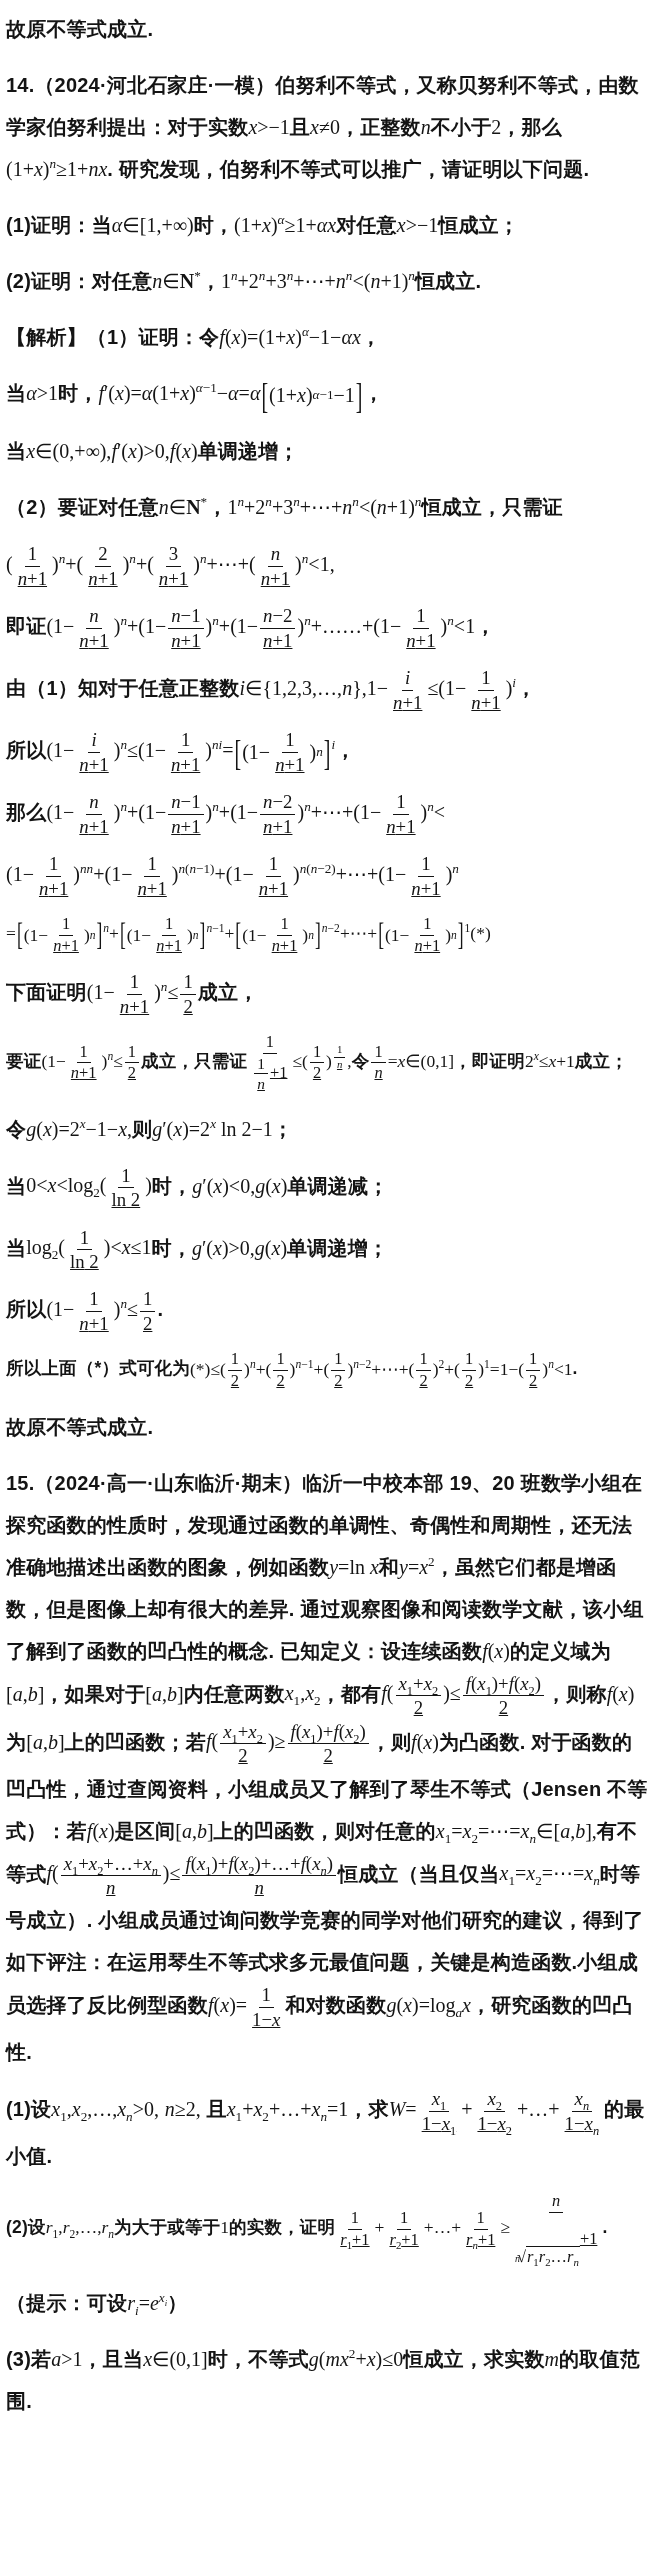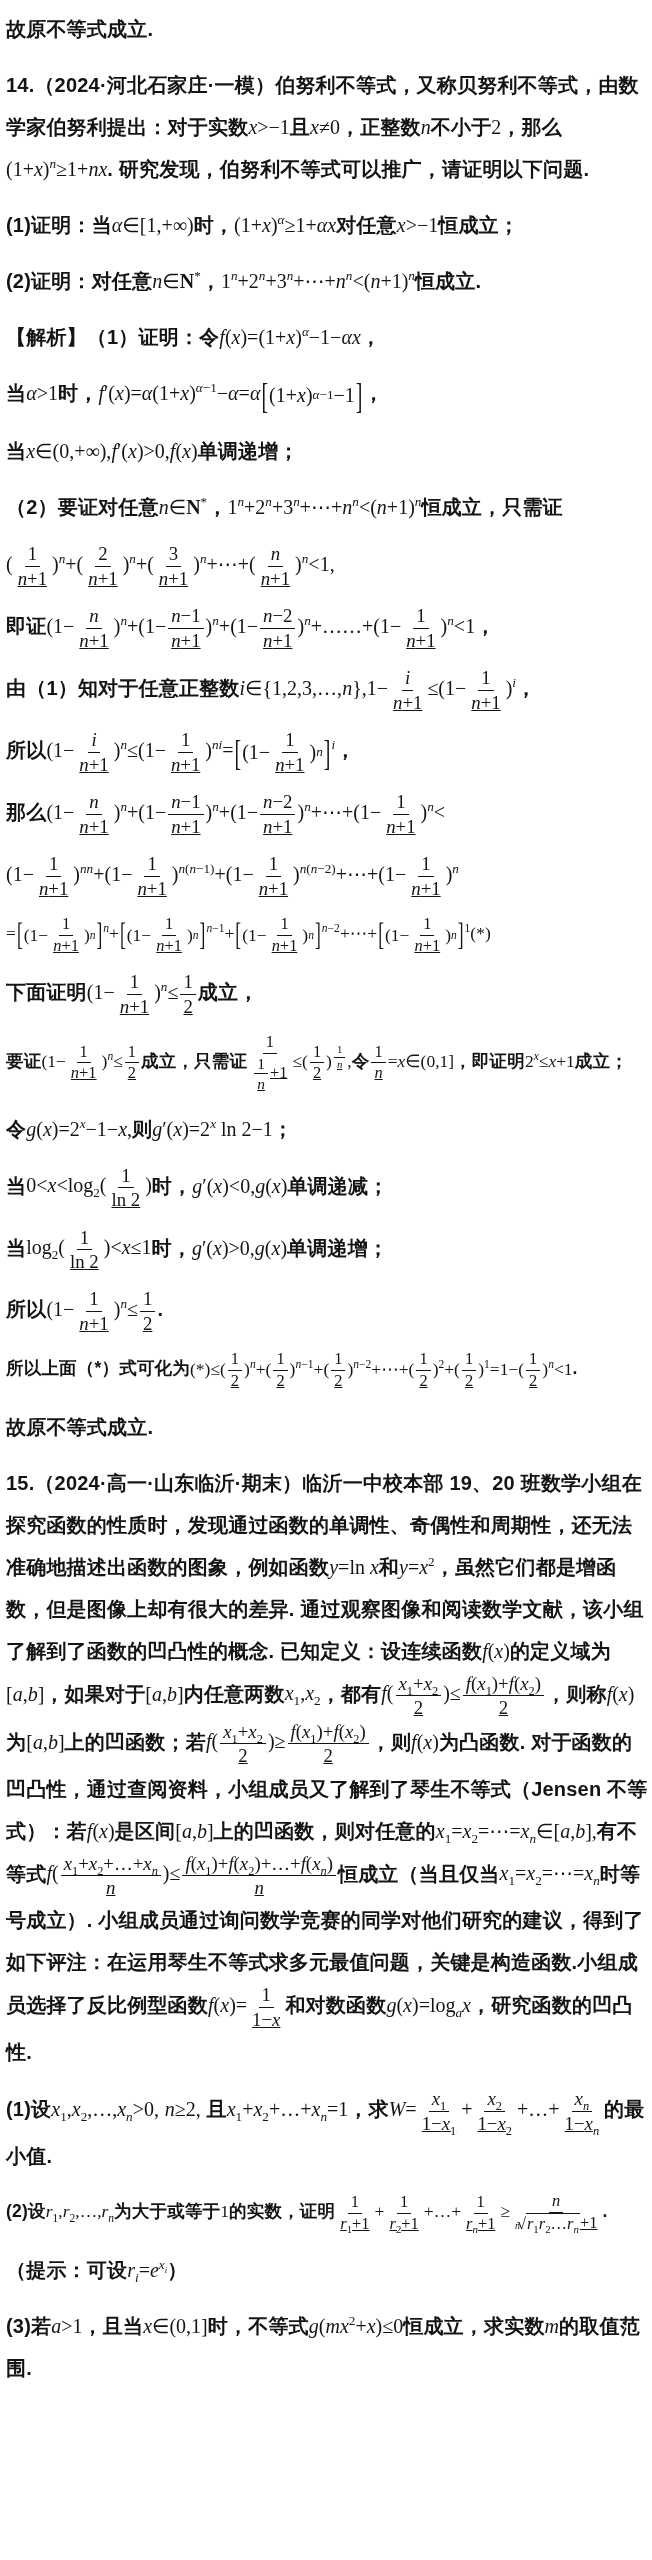--- a/index.html
+++ b/index.html
@@ -27,21 +27,21 @@
   .fr > .nu{ border-bottom:1.3px solid #141414; padding:0 3px; display:block; }
   .fr > .de{ padding:0 3px; display:block;text-decoration:underline; }
   
   .bw{ display:inline-flex; align-items:center; vertical-align:middle; }
   .bw > .bk{ display:inline-block; transform:scaleY(1.8); transform-origin:center; padding:0 1px; font-weight:400; }
   .bw > .bc{ display:inline-flex; align-items:center; }
   
   .rt{ display:inline-flex; align-items:baseline; vertical-align:middle; }
   .rt > .ridx{ font-size:0.6em; margin-right:-3px; vertical-align:super; }
   .rt > .rsg{ padding-right:0px; }
-  .rt > .rbd{ border-top:1.2px solid #141414; padding:0 1px; }
+  .rt > .rbd{ border-top:1.2px solid #141414; padding:0 1px;margin-top:33px; }
 </style>
 </head>
 <body>
 
 <div class="doc">
     <p>故原不等式成立.</p>
     <p>14.（2024·河北石家庄·一模）伯努利不等式，又称贝努利不等式，由数学家伯努利提出：对于实数<span class="m"><i>x</i>&gt;−1</span>且<span class="m"><i>x</i>≠0</span>，正整数<span class="m"><i>n</i></span>不小于<span class="m">2</span>，那么<span class="m">(1+<i>x</i>)<sup><i>n</i></sup>≥1+<i>n</i><i>x</i></span>. 研究发现，伯努利不等式可以推广，请证明以下问题.</p>
     <p>(1)证明：当<span class="m"><i>α</i>∈[1,+∞)</span>时，<span class="m">(1+<i>x</i>)<sup><i>α</i></sup>≥1+<i>α</i><i>x</i></span>对任意<span class="m"><i>x</i>&gt;−1</span>恒成立；</p>
     <p>(2)证明：对任意<span class="m"><i>n</i>∈<span class="setN">N</span><sup>*</sup></span>，<span class="m">1<sup><i>n</i></sup>+2<sup><i>n</i></sup>+3<sup><i>n</i></sup>+⋯+<i>n</i><sup><i>n</i></sup>&lt;(<i>n</i>+1)<sup><i>n</i></sup></span>恒成立.</p>
     <p>【解析】（1）证明：令<span class="m"><i>f</i>(<i>x</i>)=(1+<i>x</i>)<sup><i>α</i></sup>−1−<i>α</i><i>x</i></span>，</p>

